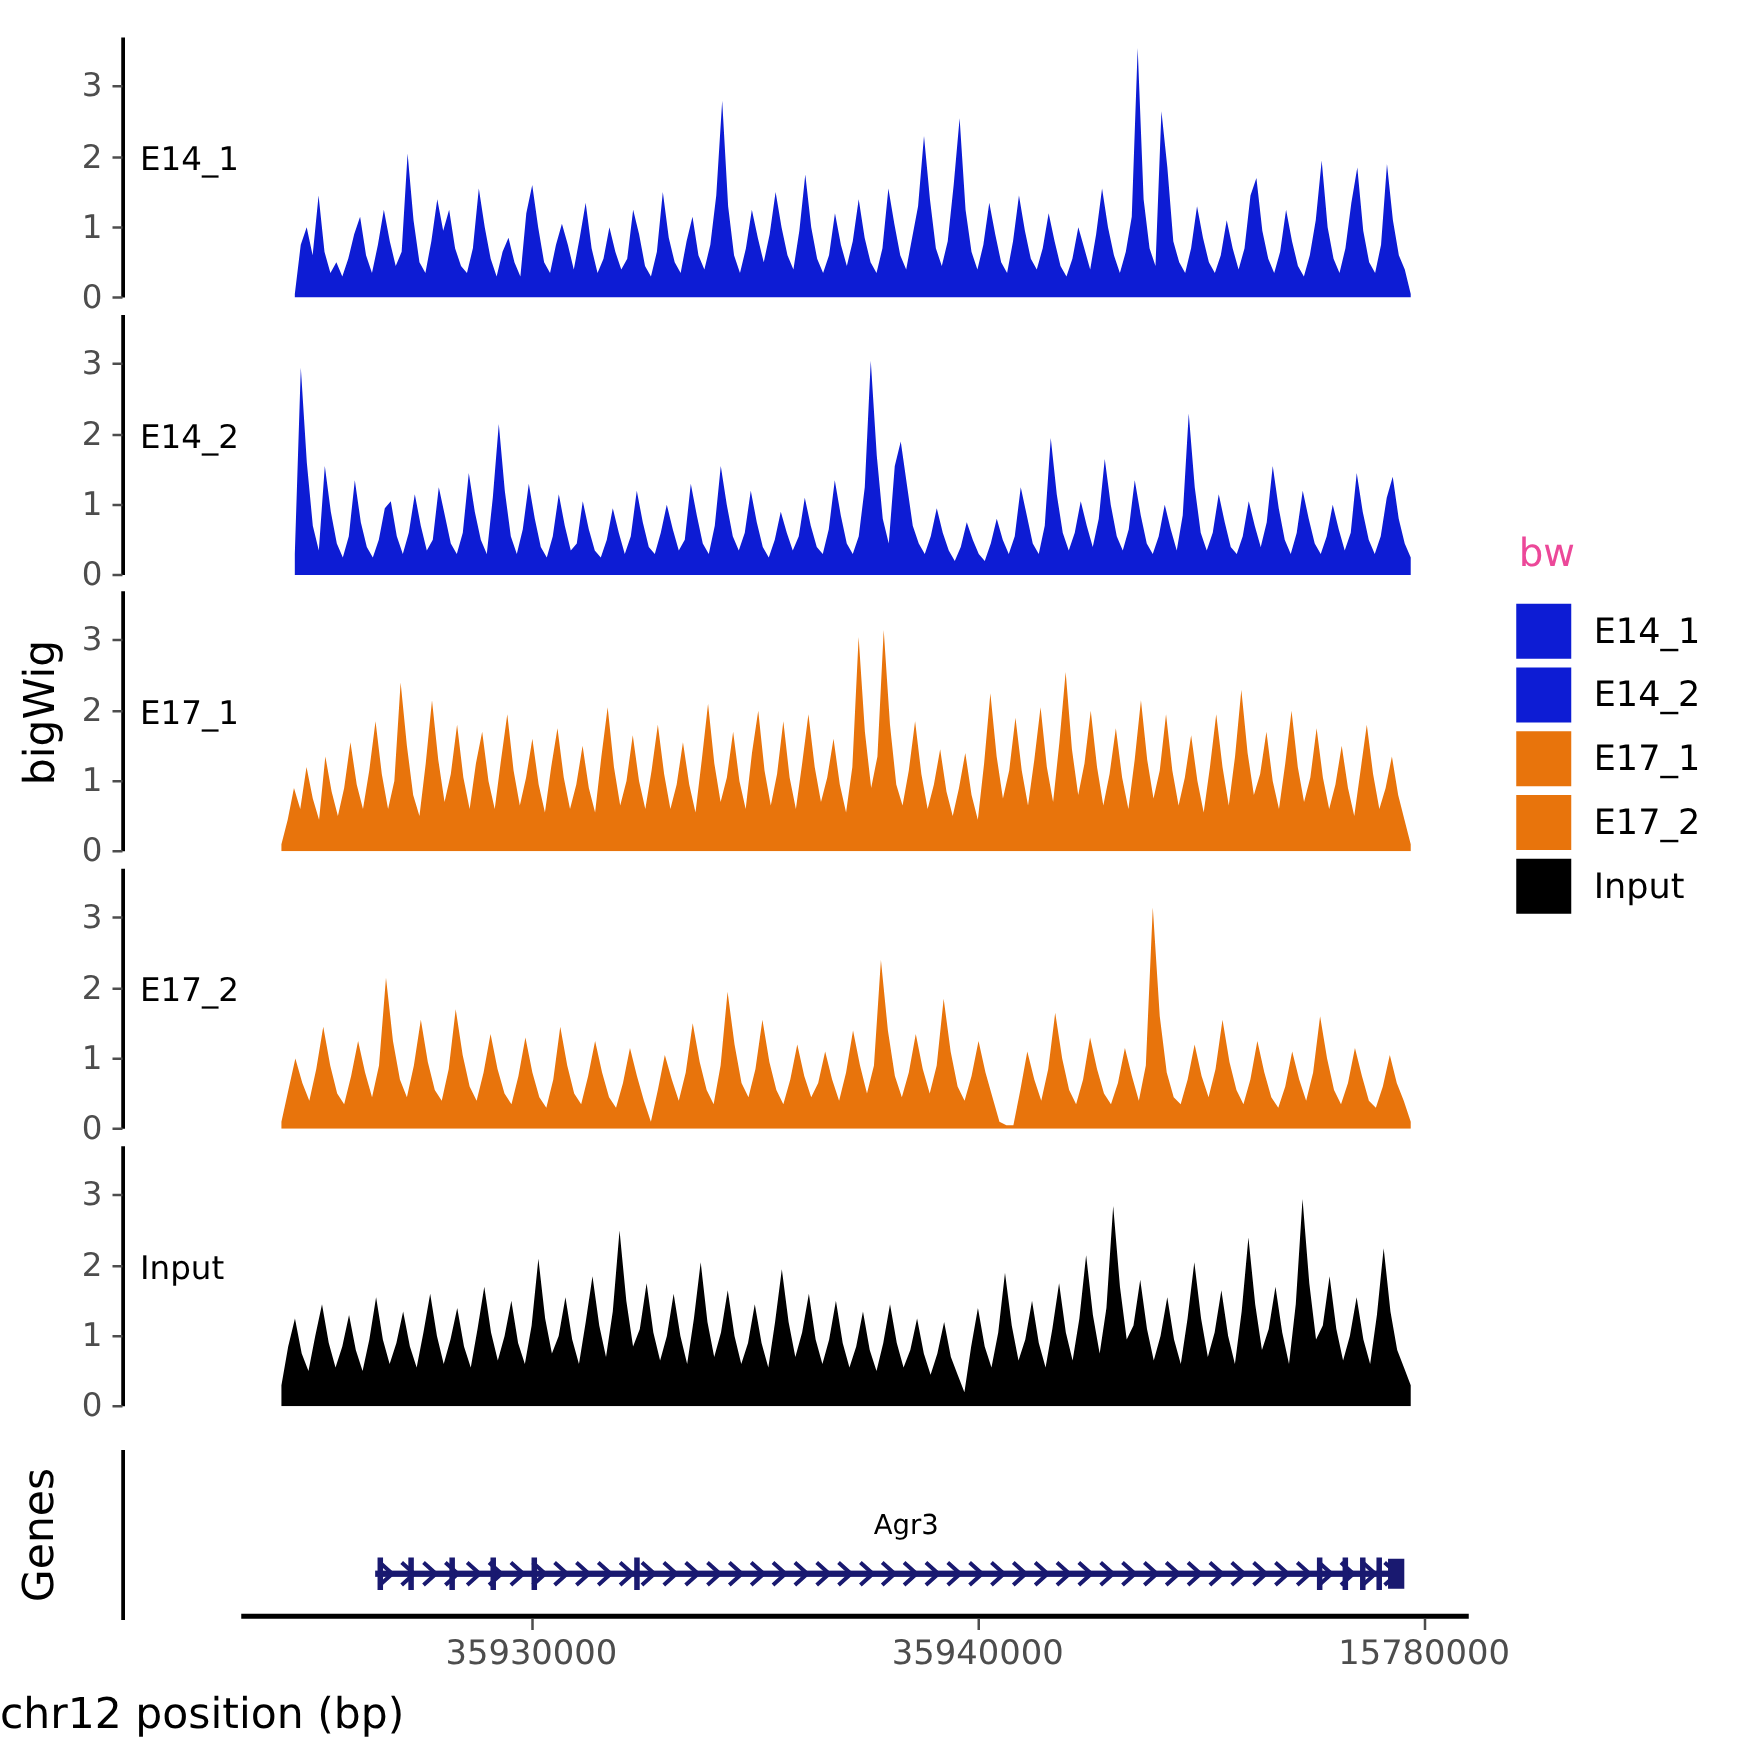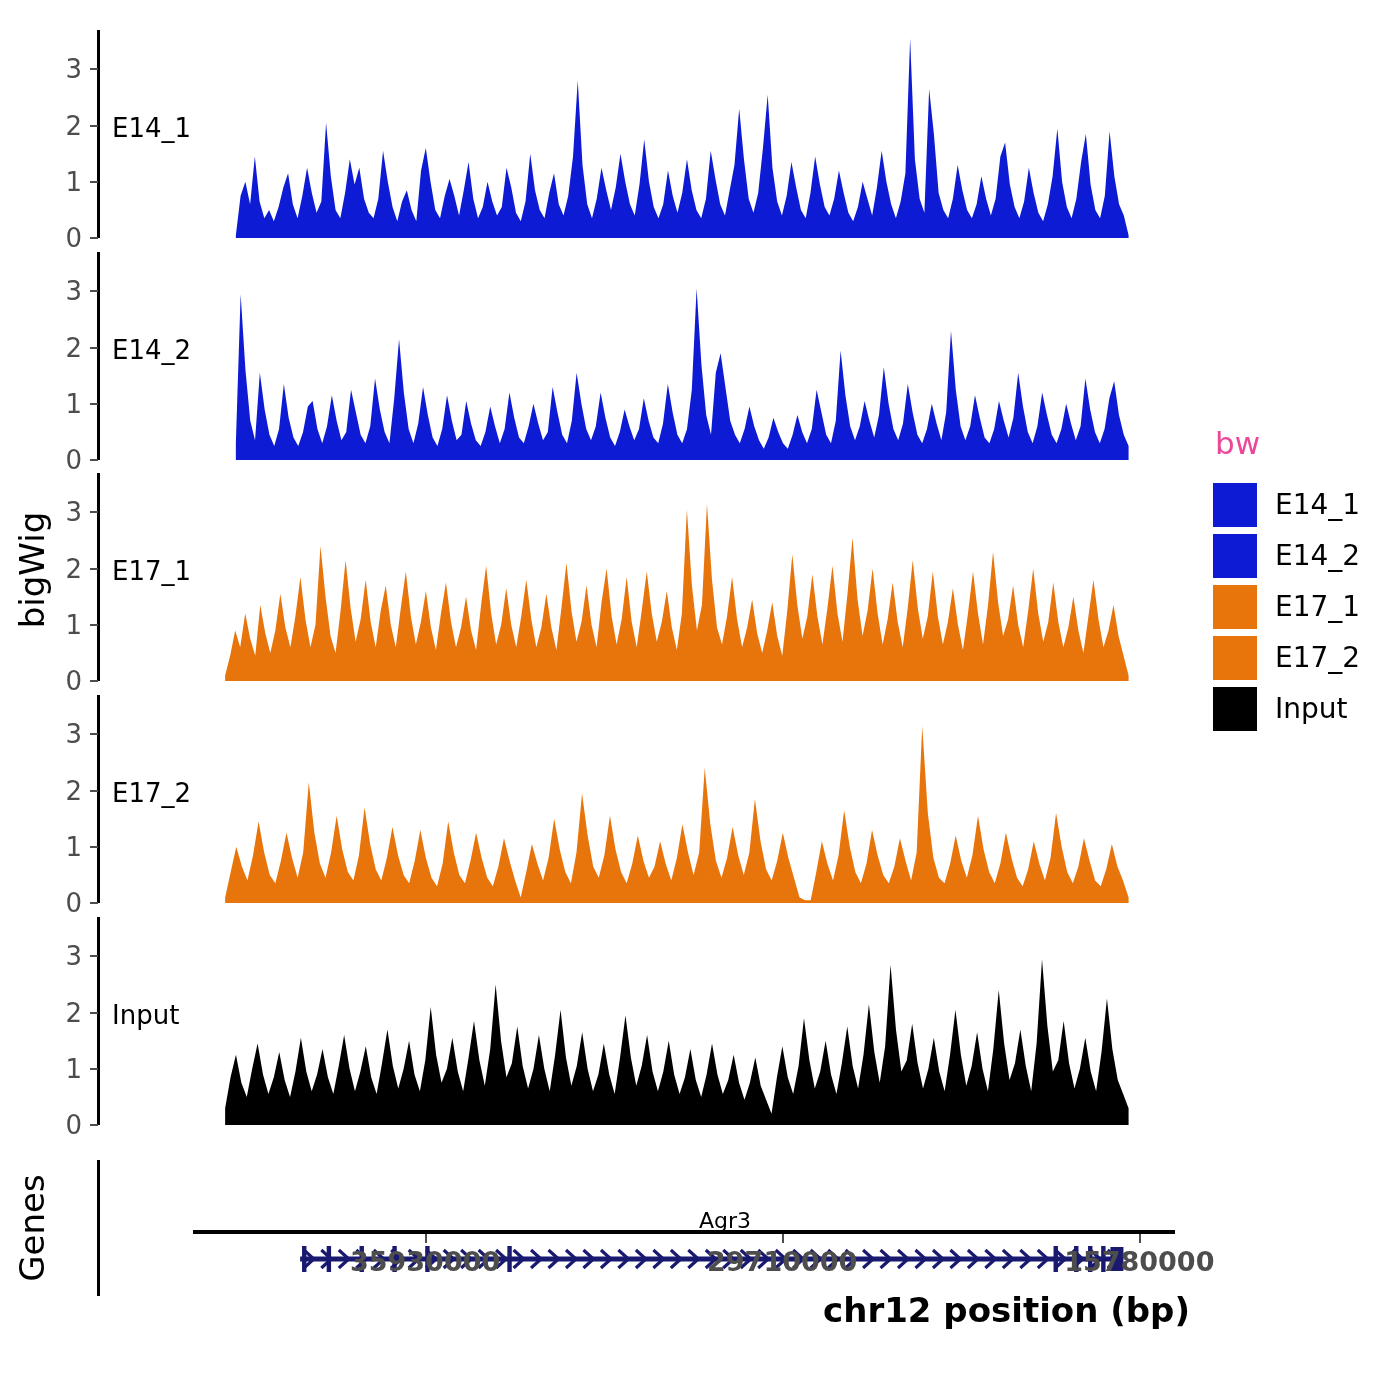--- a/index.html
+++ b/index.html
@@ -134,24 +134,23 @@
     left: 0;
     top: 0;
     width: 1190px;
     height: 148px;
   }
 
   
   #xaxis {
     position: absolute;
     left: 0;
-    top: 1230px;
+    top: 1291px;
     width: 1190px;
     height: 100px;
-    font-weight: bold;
   }
   #xaxis-line {
     position: absolute;
     left: 193px;
     top: 0;
     width: 982px;
     height: 4px;
     background: #000;
   }
   .xtick {
@@ -167,21 +166,21 @@
     font-size: 27px;
     color: #4d4d4d;
     transform: translateX(-50%);
     white-space: nowrap;
   }
   #xaxis-title {
     position: absolute;
     top: 60px;
     left: 0;
     width: 1190px;
-    text-align: right;
+    text-align: left;
     font-size: 34px;
     color: #000;
   }
 
   
   #legend {
     position: absolute;
     left: 1213px;
     top: 425px;
     width: 180px;
@@ -374,21 +373,21 @@
         <rect x="1110.4363636363637" y="92" width="13" height="24" fill="#191970"></rect>
       </svg>
   </div>
 
   <div id="xaxis">
     <div id="xaxis-line"></div>
     <div id="xticks">
         <div class="xtick" style="left: 425.109px;"></div>
         <div class="xticklab" style="left: 425.109px;">35930000</div>
         <div class="xtick" style="left: 782.2px;"></div>
-        <div class="xticklab" style="left: 782.2px;">29710000</div>
+        <div class="xticklab" style="left: 782.2px;">35940000</div>
         <div class="xtick" style="left: 1139.29px;"></div>
         <div class="xticklab" style="left: 1139.29px;">15780000</div>
       </div>
     <div id="xaxis-title">chr12 position (bp)</div>
   </div>
 
   <div id="legend">
     <div id="legend-title">bw</div>
     <div id="legend-rows">
         <div class="legend-row">

